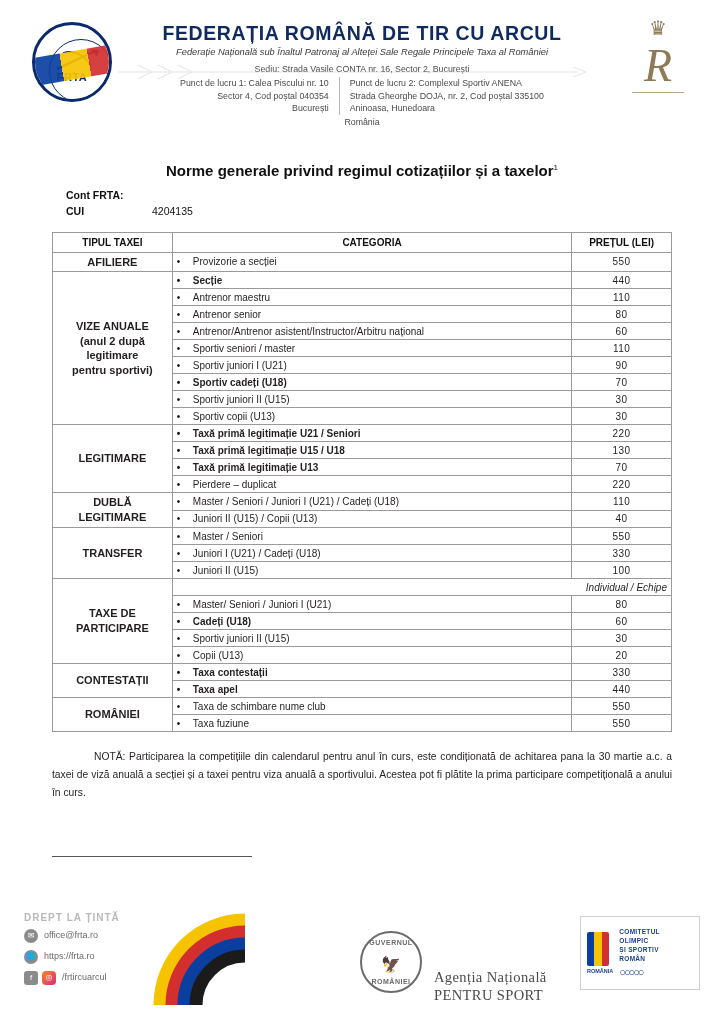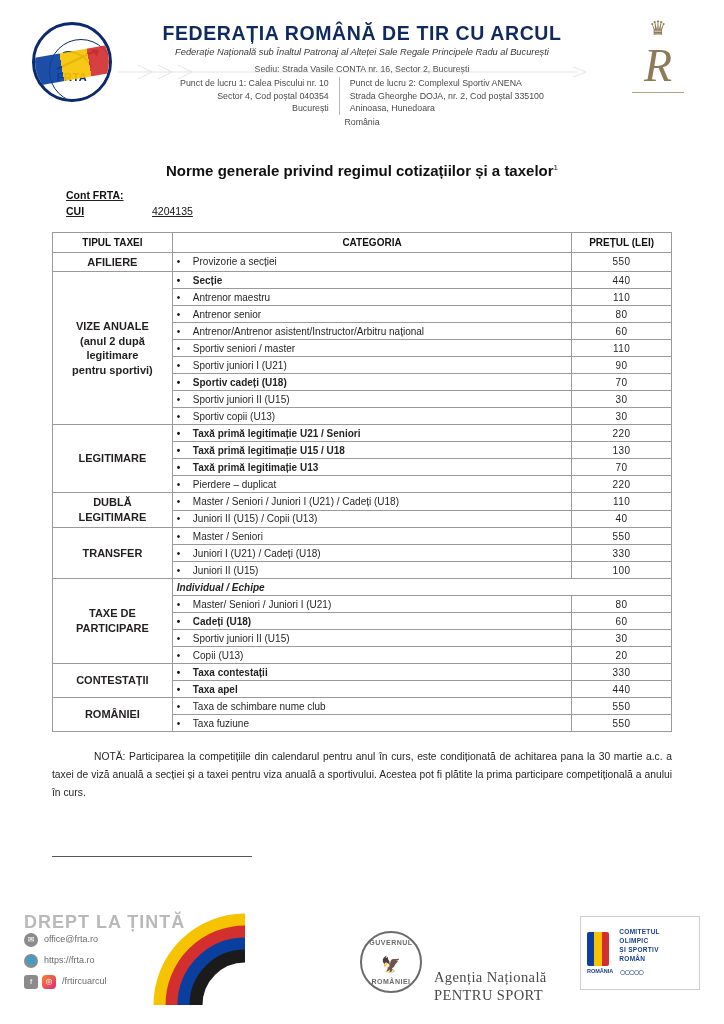--- a/index.html
+++ b/index.html
@@ -143,21 +143,21 @@
     color:#111;
     margin: 14px 0 8px 0;
   }
   .doc-title sup { font-size: 8px; font-weight: normal; }
 
   .acct {
     margin: 0 0 0 66px;
     font-size: 10.5px;
     line-height: 1.55;
   }
-  .acct-row { display:flex;text-decoration:underline; }
+  .acct-row { display:flex; }
   .acct-label { width: 86px; font-weight: bold; color:#111; }
   .acct-value { color:#111; }
 
   
   table.fees {
     border-collapse: collapse;
     margin: 12px auto 16px auto;
     width: 620px;
     font-size: 10px;
   }
@@ -193,23 +193,23 @@
     width: 16px;
     color:#111;
   }
   td.price-cell {
     text-align:center;
     letter-spacing: .5px;
   }
   .row-h { height: 17px; }
   .bold { font-weight: bold; }
   td.cat-center {
-    text-align:left;
+    text-align:right;
     font-style: italic;
-    font-weight: bold;
+    font-weight: normal;
   }
 
   
   .note {
     width: 620px;
     margin: 14px auto 0 auto;
     font-size: 10.3px;
     line-height: 1.75;
     text-align: justify;
   }
@@ -235,24 +235,25 @@
   
   .footer {
     position:absolute;
     left: 0; right: 0; bottom: 0;
     height: 118px;
   }
   .f-left {
     position:absolute; left: 24px; top: 6px; width: 180px;
   }
   .f-slogan {
-    font-size: 18px;
+    font-size: 10px;
     font-weight: bold;
     color: #b9b9b9;
     letter-spacing: 1px;
+    margin-bottom: 6px;
   }
   .f-contact { font-size: 9px; color:#6b6b6b; line-height: 1.1; display:flex; align-items:center; gap:6px; margin-bottom: 7px;}
   .f-ico {
     width: 14px; height: 14px; border-radius: 50%;
     background:#8b8b8b; color:#fff;
     font-size: 8px; line-height:14px; text-align:center;
     display:inline-block;
   }
   .f-ico.sq { border-radius: 3px; }
   .f-ico.grad { background: linear-gradient(135deg,#f58529,#dd2a7b); border-radius:4px;}
@@ -336,21 +337,21 @@
   </svg>
 
   <div class="crest">
     <div class="crown">♛</div>
     <div class="mono">R</div>
     <div class="base"></div>
   </div>
 
   <div class="head-center">
     <div class="fed-title">FEDERAȚIA ROMÂNĂ DE TIR CU ARCUL</div>
-    <div class="fed-sub">Federație Națională sub Înaltul Patronaj al Alteței Sale Regale Principele Radu al București</div>
+    <div class="fed-sub">Federație Națională sub Înaltul Patronaj al Alteței Sale Regale Principele Taxa al României</div>
     <div class="head-lines">
       <div class="addr-main">Sediu: Strada Vasile CONTA nr. 16, Sector 2, București</div>
       <div class="head-cols">
         <div class="head-col left">
           <div>Punct de lucru 1: Calea Piscului nr. 10</div>
           <div>Sector 4, Cod poștal 040354</div>
           <div>București</div>
         </div>
         <div class="head-col right">
           <div>Punct de lucru 2: Complexul Sportiv ANENA</div>

